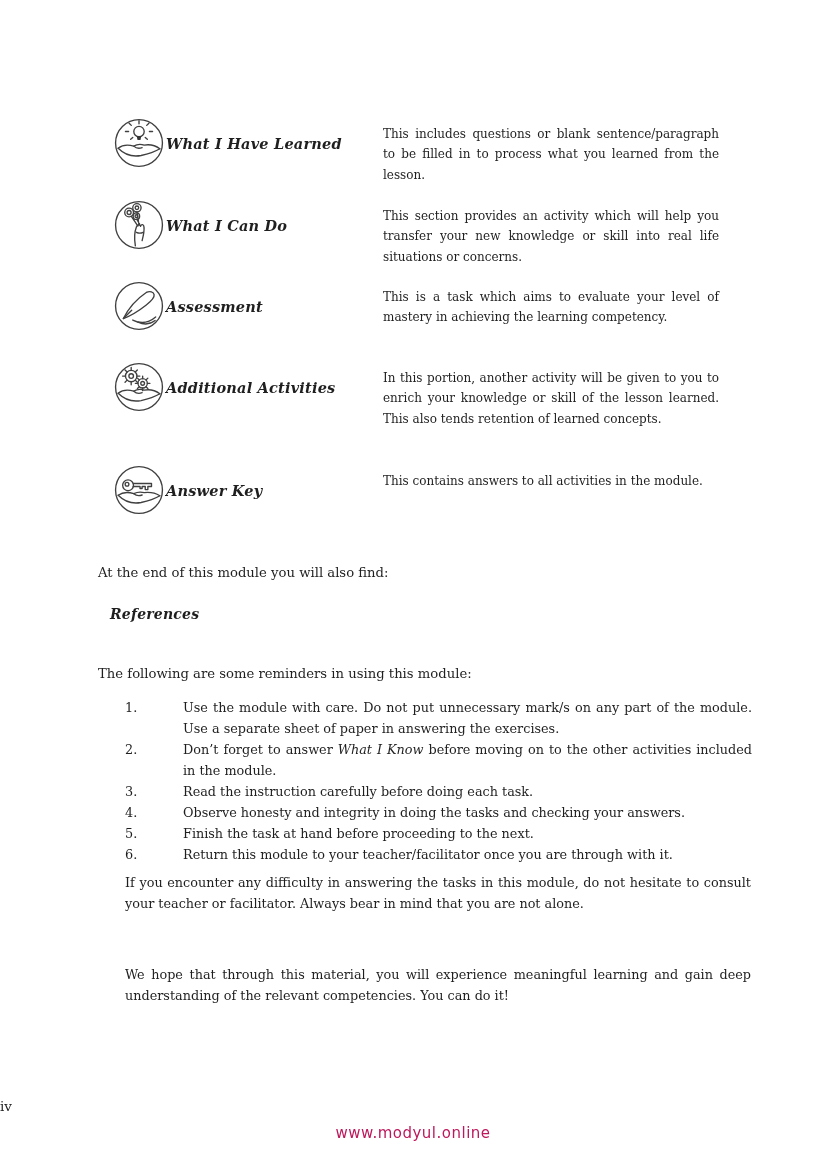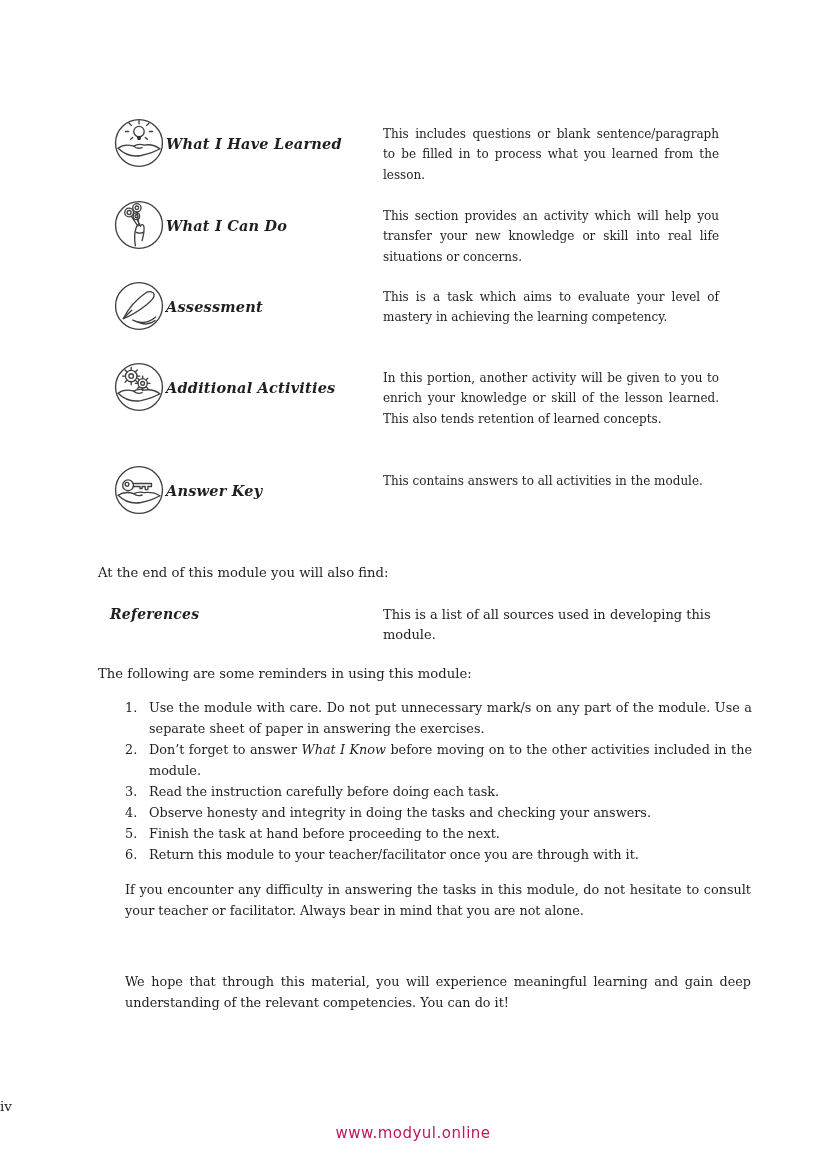--- a/index.html
+++ b/index.html
@@ -28,24 +28,24 @@
   .ref-desc{
     position:absolute;left:383px;top:605px;width:340px;
     font-size:13px;line-height:20.4px;
   }
   .reminder-list{
     position:absolute;left:125px;top:697px;width:627px;
     font-size:12.8px;line-height:21px;
   }
   .reminder-item{display:flex;}
   .reminder-num{width:24px;flex:0 0 24px;}
-  .reminder-text{flex:1;text-align:justify;}
+  .reminder-text{flex:1;text-align:justify;margin-left:34px;}
   .closing-para{
     position:absolute;left:125px;width:626px;
-    font-size:12.8px;line-height:21px;text-align:justify;margin-top:7px;
+    font-size:12.8px;line-height:21px;text-align:justify;
   }
   .page-number{
     position:absolute;left:0;right:0;top:1098px;
     text-align:left;font-size:13.5px;
   }
   .watermark{
     position:absolute;left:0;right:0;top:1124px;text-align:center;
     font-family:"DejaVu Sans","Liberation Sans",sans-serif;
     font-size:15px;color:#be185d;letter-spacing:.5px;
   }
@@ -137,21 +137,20 @@
         <path class="ico" d="M19,27.5 C21,29.3 24,29.8 27,28.8"></path>
       </svg>
     </div>
     <div class="row-label">Answer Key</div>
     <div class="row-desc">This contains answers to all activities in the module.</div>
   </div>
 
   <div class="plain-line" style="top:565px;">At the end of this module you will also find:</div>
 
   <div class="ref-label">References</div>
-  <div class="ref-desc">This is a list of all sources used in developing this module.</div>
 
   <div class="plain-line" style="top:666px;">The following are some reminders in using this module:</div>
 
   <div class="reminder-list">
     <div class="reminder-item">
       <div class="reminder-num">1.</div>
       <div class="reminder-text"><span>Use the module with care. Do not put unnecessary mark/s on any part of the module. Use a separate sheet of paper in answering the exercises.</span><i></i><span></span></div>
     </div>
     <div class="reminder-item">
       <div class="reminder-num">2.</div>

